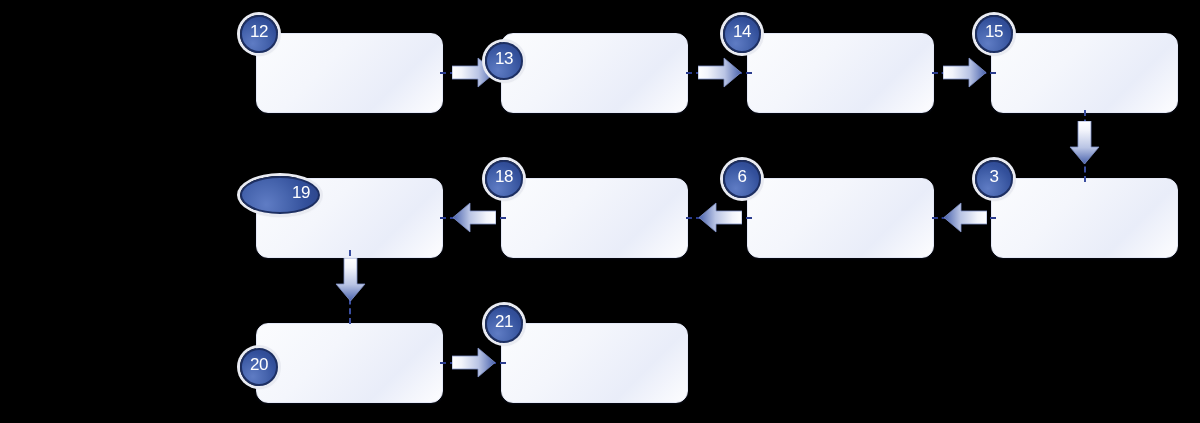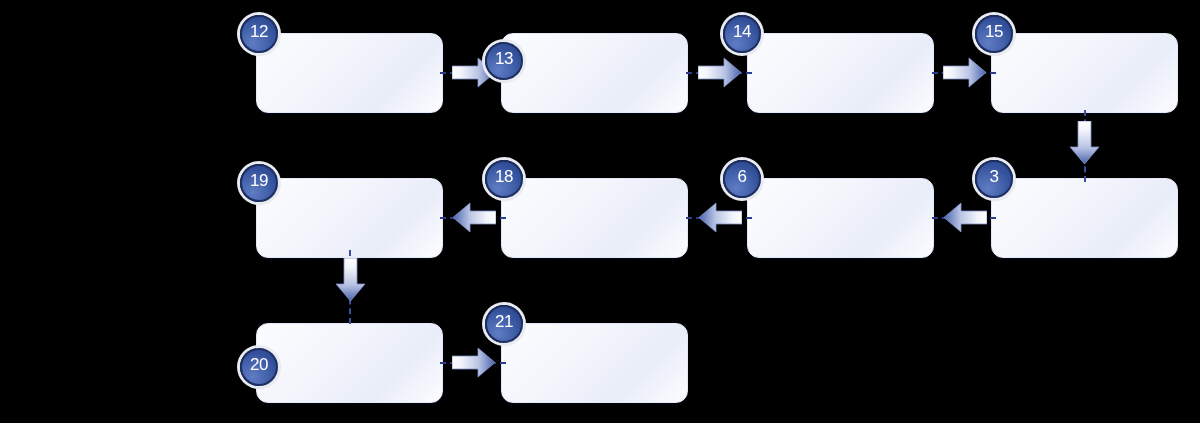--- a/index.html
+++ b/index.html
@@ -127,21 +127,21 @@
   <div class="node" style="left:991px; top:178px; width:187px; height:80px;"></div>
   <div class="badge" style="left:975px; top:160px;">3</div>
 
   <div class="node" style="left:747px; top:178px; width:187px; height:80px;"></div>
   <div class="badge" style="left:723px; top:160px;">6</div>
 
   <div class="node" style="left:501px; top:178px; width:187px; height:80px;"></div>
   <div class="badge" style="left:485px; top:160px;">18</div>
 
   <div class="node" style="left:256px; top:178px; width:187px; height:80px;"></div>
-  <div class="badge" style="left:240px; top:164px;">19</div>
+  <div class="badge" style="left:240px; top:176px;padding-left:42px;">19</div>
 
   <div class="node" style="left:256px; top:323px; width:187px; height:80px;"></div>
   <div class="badge" style="left:240px; top:305px;margin-top:43px;">20</div>
 
   <div class="node" style="left:501px; top:323px; width:187px; height:80px;"></div>
   <div class="badge" style="left:485px; top:305px;">21</div>
 
   <div class="arrow" style="left:452px; top:57px;">
     <svg width="44" height="31" viewBox="0 0 44 31">
       <path d="M0,9 L26,9 L26,1 L43,15.5 L26,30 L26,22 L0,22 Z" fill="url(#gradRight)" stroke="#7f8fc6" stroke-width="0.8"></path>

